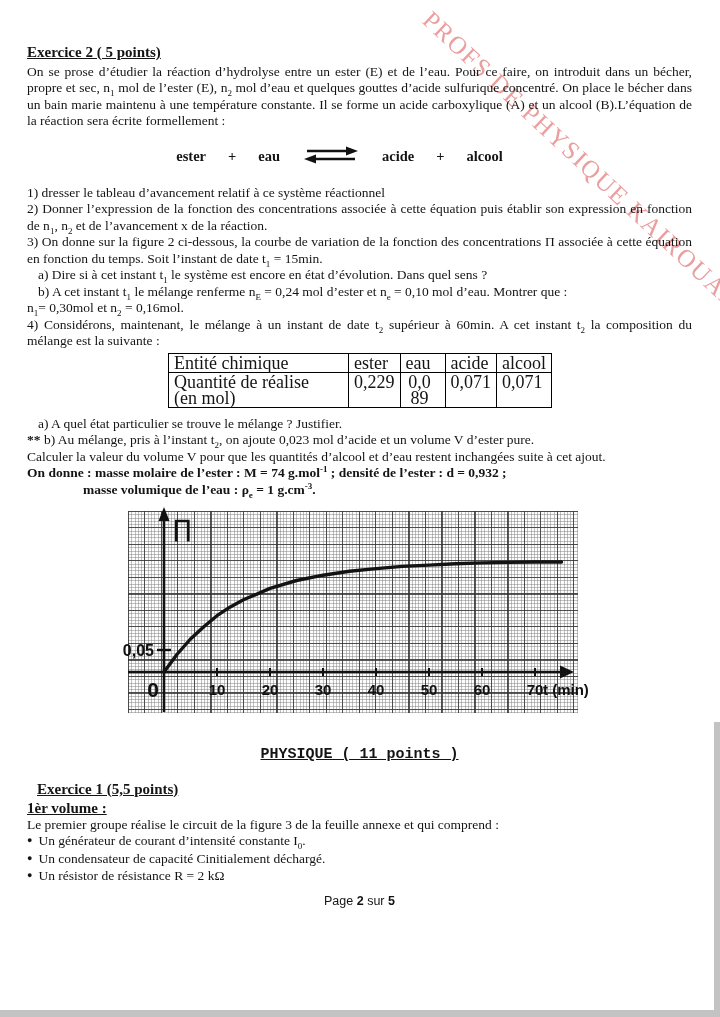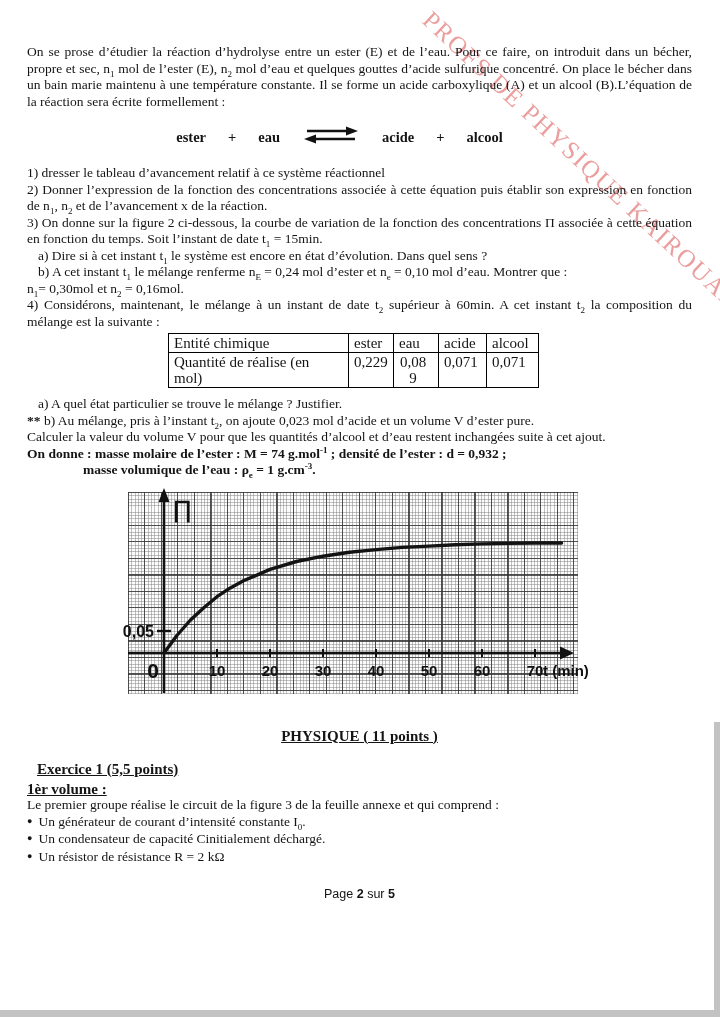--- a/index.html
+++ b/index.html
@@ -10,60 +10,61 @@
   p.noj{text-align:left;}
   sub{font-size:9px;line-height:0;}
   sup{font-size:9px;line-height:0;}
   b,.bold{font-weight:bold;}
   .hd{font-size:15px;font-weight:bold;text-decoration:underline;margin:0 0 3px 0;text-align:left;}
   .indent1{padding-left:11px;}
   .equation{display:flex;align-items:center;justify-content:center;gap:22px;
             margin:16px 40px 17px 0;font-size:14.5px;font-weight:bold;}
   .eq-arrow{display:inline-block;}
   
-  table.comp{border-collapse:collapse;margin:3px 8px 8px 141px;font-size:15px;}
+  table.comp{border-collapse:collapse;margin:3px 8px 8px 141px;font-size:18px;}
   table.comp td{border:1px solid #000;padding:1px 5px;vertical-align:top;line-height:16px;}
   .wrapnarrow{display:inline-block;width:150px;word-break:break-word;}
   .wraptiny{display:inline-block;width:28px;word-break:break-all;text-align:center;}
   
   .figure-wrap{position:relative;height:213px;margin-top:8px;}
   .grid-bg{position:absolute;left:101px;top:5px;width:450px;height:202px;background-color:#fcfcfc;
     background-image:
       repeating-linear-gradient(to right, rgba(50,50,50,.8) 0 1px, transparent 1px 16.5px),
       repeating-linear-gradient(to bottom, rgba(50,50,50,.8) 0 1px, transparent 1px 16.5px),
       repeating-linear-gradient(to right, rgba(120,120,120,.45) 0 1px, transparent 1px 3.3px),
       repeating-linear-gradient(to bottom, rgba(120,120,120,.45) 0 1px, transparent 1px 3.3px);}
   .chart-svg{position:absolute;left:53px;top:0;width:540px;height:212px;}
   .tickx,.ticky,.xlab{font:bold 15px "Liberation Sans",sans-serif;fill:#111;}
   .ticky{font-size:16px;}
   .origin{font:bold 21px "Liberation Sans",sans-serif;fill:#111;}
   .ylab{font:24px "DejaVu Sans",sans-serif;fill:#111;}
   .fig-caption{position:absolute;left:423px;top:99px;width:79px;height:41px;background:#fff;
     border:1.5px solid #000;display:flex;align-items:flex-start;justify-content:center;
     padding-top:7px;box-sizing:border-box;font-weight:bold;font-size:13.5px;z-index:2;}
-  .center-hd{text-align:center;font-size:15px;font-weight:bold;margin:28px 0 0 0;}
+  .center-hd{text-align:center;font-size:15px;font-weight:bold;margin:28px 0 0 0;font-family:Liberation Mono, monospace;}
   .center-hd span{text-decoration:underline;}
   .ex1{margin-top:17px;margin-left:10px;}
   .bullet-line{display:flex;align-items:baseline;}
   .bullet-dot{font-size:9px;margin-right:6px;position:relative;top:-2px;}
   .given2{padding-left:56px;}
-  .footer{margin-top:20px;text-align:center;font-family:"Liberation Sans","DejaVu Sans",sans-serif;
+  .footer{margin-top:7px;text-align:center;font-family:"Liberation Sans","DejaVu Sans",sans-serif;
           font-size:12.5px;}
   .watermark{position:absolute;left:436px;top:6px;transform:rotate(43deg);transform-origin:0 0;
     font-size:25px;letter-spacing:1.5px;white-space:nowrap;mix-blend-mode:multiply;z-index:3;
     font-family:"Liberation Serif","DejaVu Serif",serif;}
   .edge-right{position:absolute;left:714px;top:722px;width:6px;height:295px;}
   .edge-bottom{position:absolute;left:0;top:1010px;width:720px;height:7px;}
 </style>
 </head>
 <body>
 
 <div class="viewport">
   <div class="content">
 
+    <p class="hd">Exercice 2 ( 5 points)</p>
     <p>On se prose d’étudier la réaction d’hydrolyse entre un ester (E) et de l’eau. Pour ce faire, on introduit dans un bécher, propre et sec, n<sub>1</sub> mol de l’ester (E), n<sub>2</sub> mol d’eau et quelques gouttes d’acide sulfurique concentré. On place le bécher dans un bain marie maintenu à une température constante. Il se forme un acide carboxylique (A) et un alcool (B).L’équation de la réaction sera écrite formellement :</p>
 
     <div class="equation">
       <span>ester</span>
       <span>+</span>
       <span>eau</span>
       <span class="eq-arrow">
         <svg width="58" height="18" viewBox="0 0 58 18">
           <line x1="5" y1="5" x2="46" y2="5" stroke="#111" stroke-width="2.4"></line>
           <polygon points="56,5 44,0.5 44,9.5" fill="#111"></polygon>

